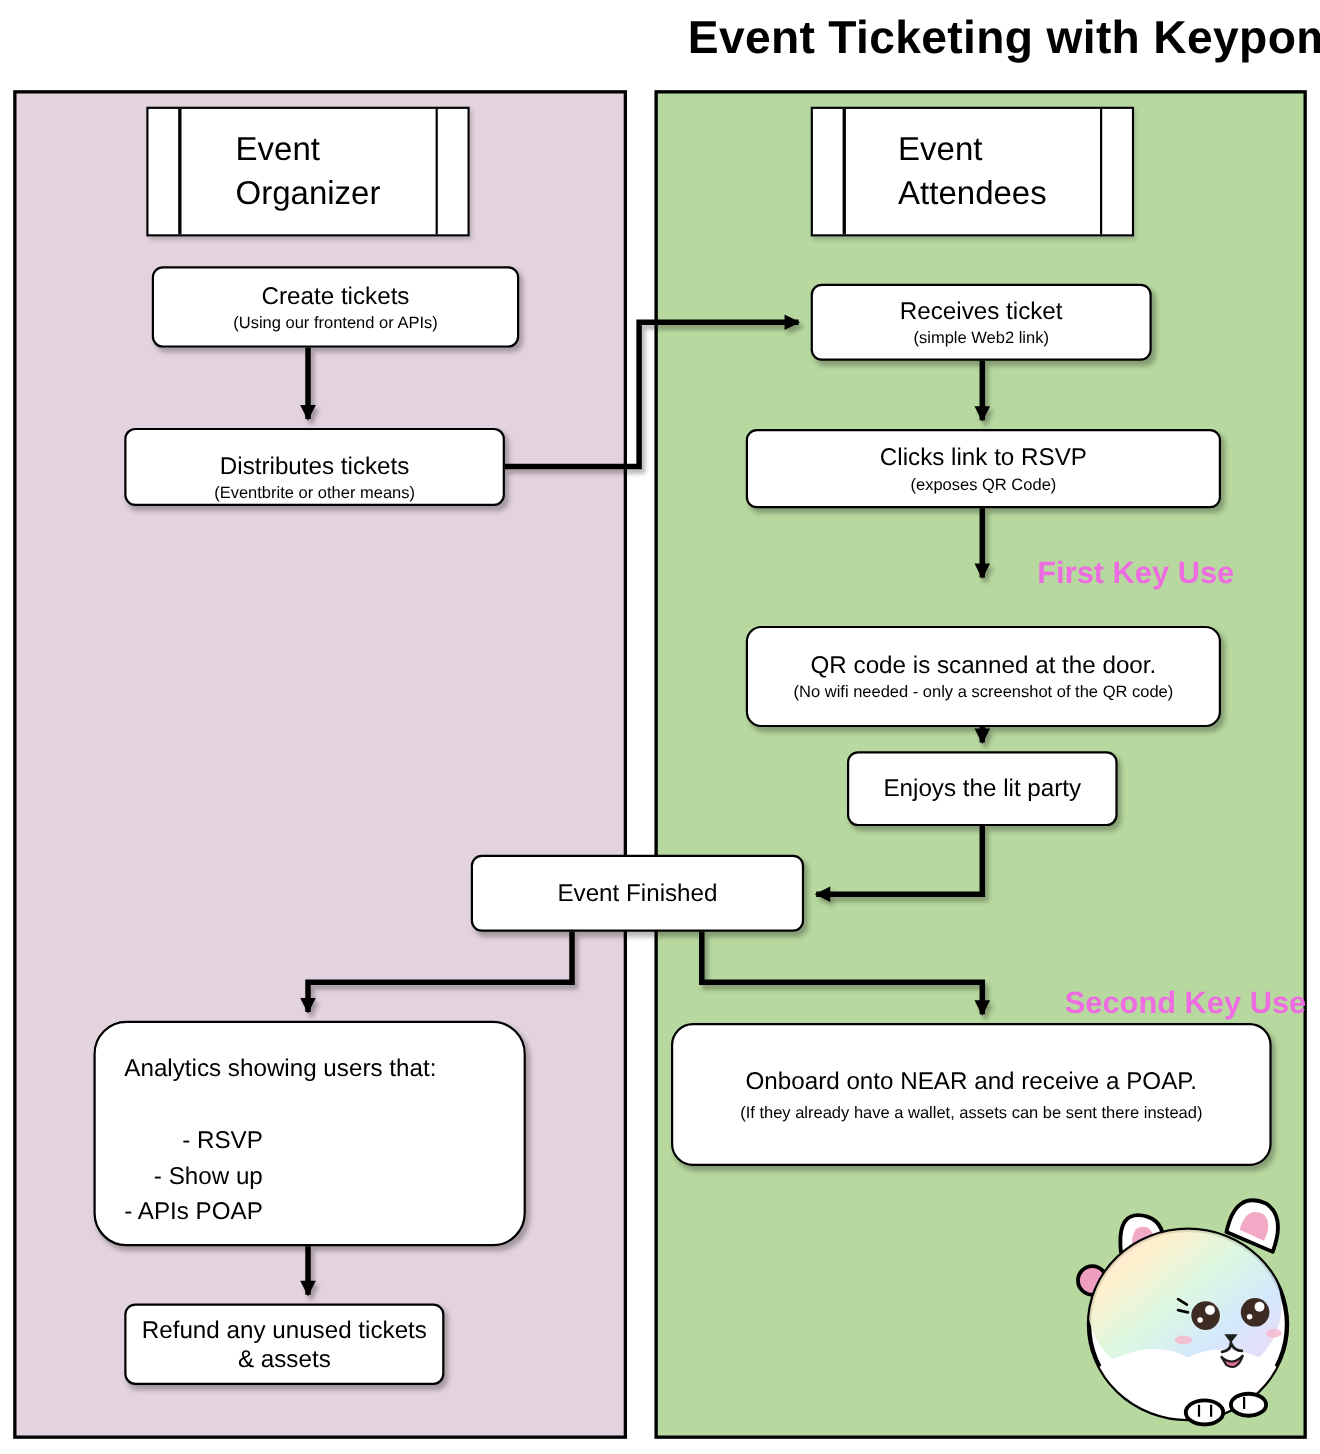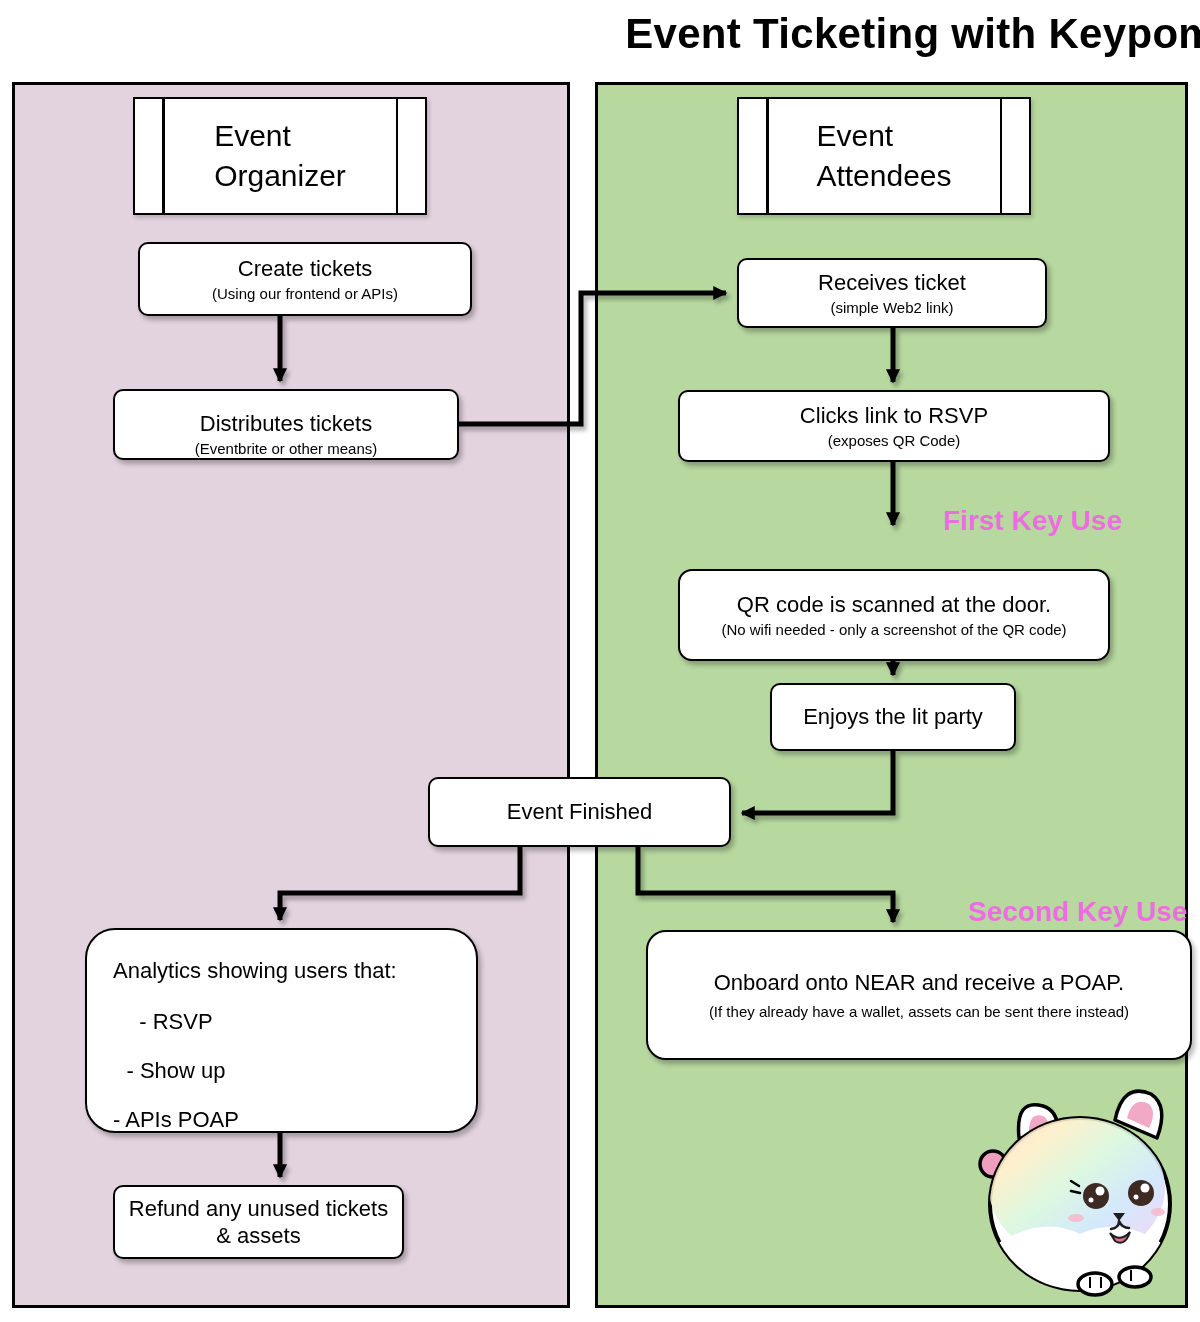--- a/index.html
+++ b/index.html
@@ -36,28 +36,28 @@
 
   #node-create      { left:113px; top:242px; width:334px; height:74px;margin-left:25px; }
   #node-distributes { left:113px; top:389px; width:346px; height:71px;justify-content:flex-end; }
   #node-receives    { left:737px; top:258px; width:310px; height:70px; }
   #node-clicks      { left:678px; top:390px; width:432px; height:72px;justify-content:center; }
   #node-qr          { left:678px; top:533px; width:432px; height:92px; border-radius:14px;margin-top:36px; }
   #node-enjoys      { left:770px; top:683px; width:246px; height:68px; }
   #node-finished    { left:428px; top:777px; width:303px; height:70px; z-index:4; }
   #node-analytics   {
     left:85px; top:928px; width:393px; height:205px; border-radius:30px;
-    align-items:flex-start; justify-content:flex-start; text-align:center;
+    align-items:flex-start; justify-content:flex-start; text-align:right;
     padding:27px 20px 20px 26px;
   }
   #node-refund      { left:113px; top:1185px; width:291px; height:74px; }
-  #node-onboard     { left:646px; top:930px; width:546px; height:130px; border-radius:20px; }
+  #node-onboard     { left:610px; top:930px; width:546px; height:130px; border-radius:20px; }
   #node-onboard .node-sub { margin-top:7px; }
 
-  .analytics-items { margin-top:24px; display:flex; flex-direction:column; gap:23px; font-size:22px; }
+  .analytics-items { margin-top:39px; display:flex; flex-direction:column; gap:6px; font-size:22px; }
 
   .key-label { position:absolute; font-size:28px; font-weight:bold; z-index:3; }
   #label-first-key  { left:943px; top:505px; }
   #label-second-key { left:968px; top:896px; }
 
   #flow-arrows {
     position:absolute; left:0; top:0; width:1200px; height:1322px;
     z-index:2; pointer-events:none;
     filter:drop-shadow(3px 4px 2px rgba(0,0,0,0.30));
   }

